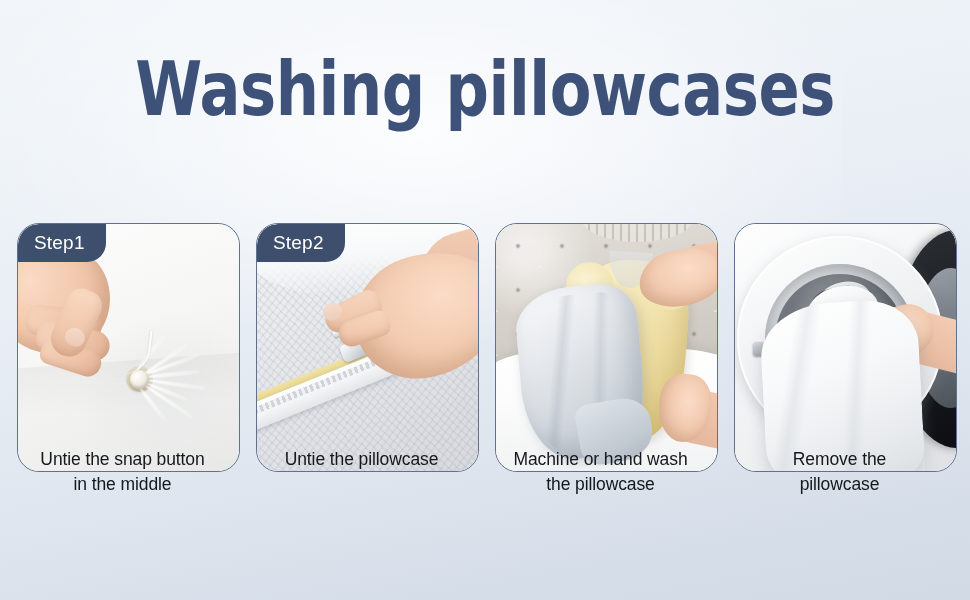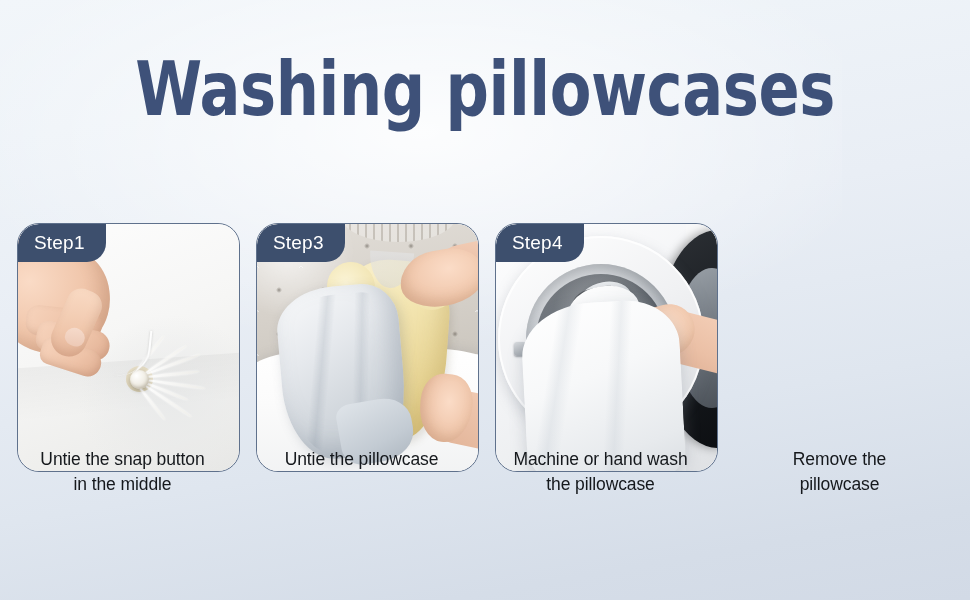--- a/index.html
+++ b/index.html
@@ -529,20 +529,39 @@
         <div class="s1-palm"></div>
         <div class="s1-f s1-f1"></div>
         <div class="s1-f s1-f2"></div>
         <div class="s1-f s1-f3"></div>
         <div class="s1-thumb"></div>
         <div class="s1-nail"></div>
       </div>
       <div class="badge">Step1</div>
     </div>
 
+    <div class="card">
+      <div class="photo">
+        <div class="s2-bg"></div>
+        <div class="s2-fabric"></div>
+        <div class="s2-top-edge"></div>
+        <div class="s2-foam"></div>
+        <div class="s2-seam"></div>
+        <div class="s2-teeth"></div>
+        <div class="s2-slider"></div>
+        <div class="s2-pull"></div>
+
+        <div class="s2-wrist"></div>
+        <div class="s2-hand"></div>
+        <div class="s2-fg s2-fg1"></div>
+        <div class="s2-fg s2-fg2"></div>
+        <div class="s2-fgnail"></div>
+      </div>
+      <div class="badge">Step2</div>
+    </div>
 
     <div class="card">
       <div class="photo">
         <div class="s3-bg"></div>
         <div class="s3-headboard">
           <div class="s3-tuft"></div>
         </div>
         <div class="s3-crown"></div>
         <div class="s3-bed"></div>
 
@@ -554,21 +573,20 @@
         <div class="s3-arm-top"></div>
         <div class="s3-hand-top"></div>
 
         <div class="s3-case"></div>
         <div class="s3-case-folds"></div>
         <div class="s3-case-tail"></div>
 
         <div class="s3-arm-bot"></div>
         <div class="s3-hand-bot"></div>
       </div>
-      <div class="badge">Step3</div>
     </div>
 
     <div class="card">
       <div class="photo">
         <div class="s4-bg"></div>
         <div class="s4-body"></div>
         <div class="s4-dooropen"></div>
         <div class="s4-dooropen-in"></div>
         <div class="s4-doorring"></div>
         <div class="s4-drumring"></div>
@@ -577,21 +595,20 @@
           <div class="s4-drum-holes"></div>
         </div>
         <div class="s4-glass"></div>
         <div class="s4-knob"></div>
 
         <div class="s4-arm"></div>
         <div class="s4-cloth-top"></div>
         <div class="s4-hand"></div>
         <div class="s4-cloth"></div>
       </div>
-      <div class="badge">Step4</div>
     </div>
 
   </div>
 
   <div class="captions">
     <div class="caption">
       <span class="ln">Untie the snap button</span>
       <span class="ln">in the middle</span>
     </div>
     <div class="caption">

